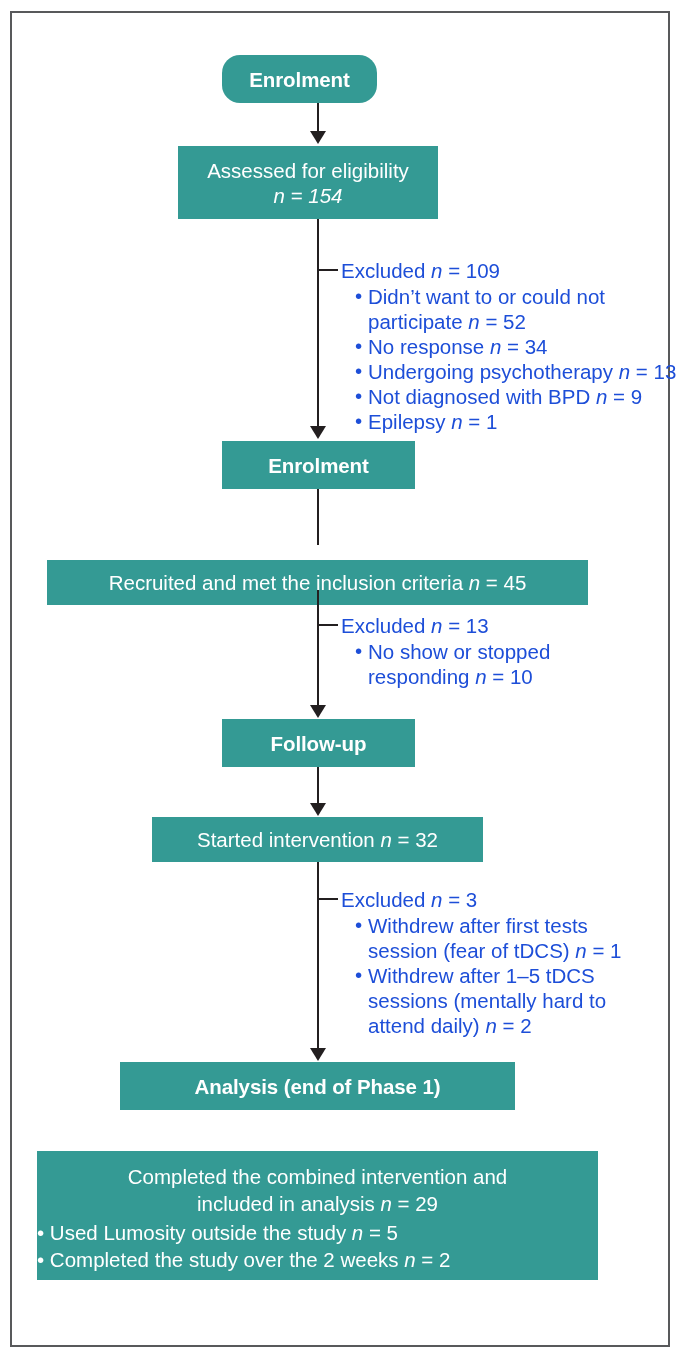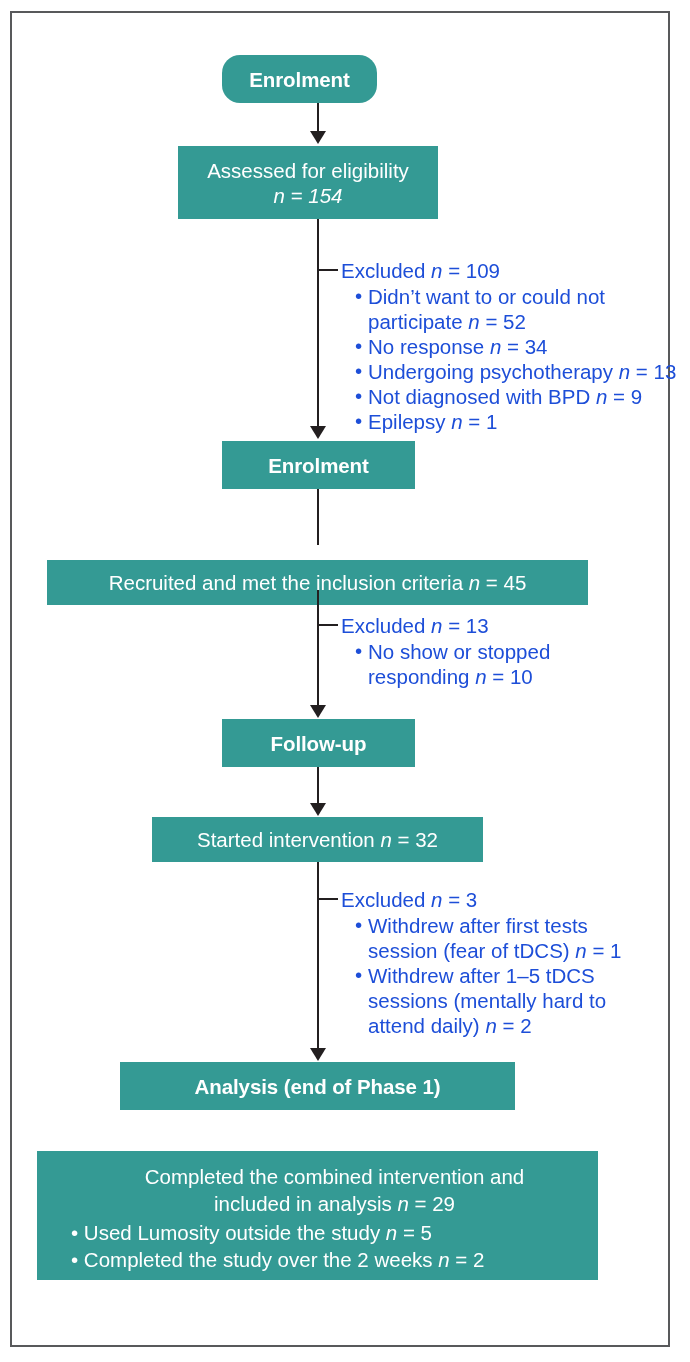--- a/index.html
+++ b/index.html
@@ -60,21 +60,21 @@
 
   
   #box-enrolment   { left: 222px; top: 55px;   width: 155px; height: 48px; border-radius: 18px; }
   #box-assessed    { left: 178px; top: 146px;  width: 260px; height: 73px; }
   #box-allocation  { left: 222px; top: 441px;  width: 193px; height: 48px; }
   #box-recruited   { left: 47px;  top: 560px;  width: 541px; height: 45px; }
   #box-followup    { left: 222px; top: 719px;  width: 193px; height: 48px; }
   #box-started     { left: 152px; top: 817px;  width: 331px; height: 45px; }
   #box-analysis    { left: 120px; top: 1062px; width: 395px; height: 48px; }
   #box-completed   { left: 37px;  top: 1151px; width: 561px; height: 129px;
-                     justify-content: flex-start; padding-top: 13px; padding-left: 34px; }
+                     justify-content: flex-start; padding-top: 13px; }
 
   
   .completed-head {
     display: block;
     width: 100%;
     text-align: center;
     line-height: 1.3;
   }
   .completed-list {
     margin: 0;

